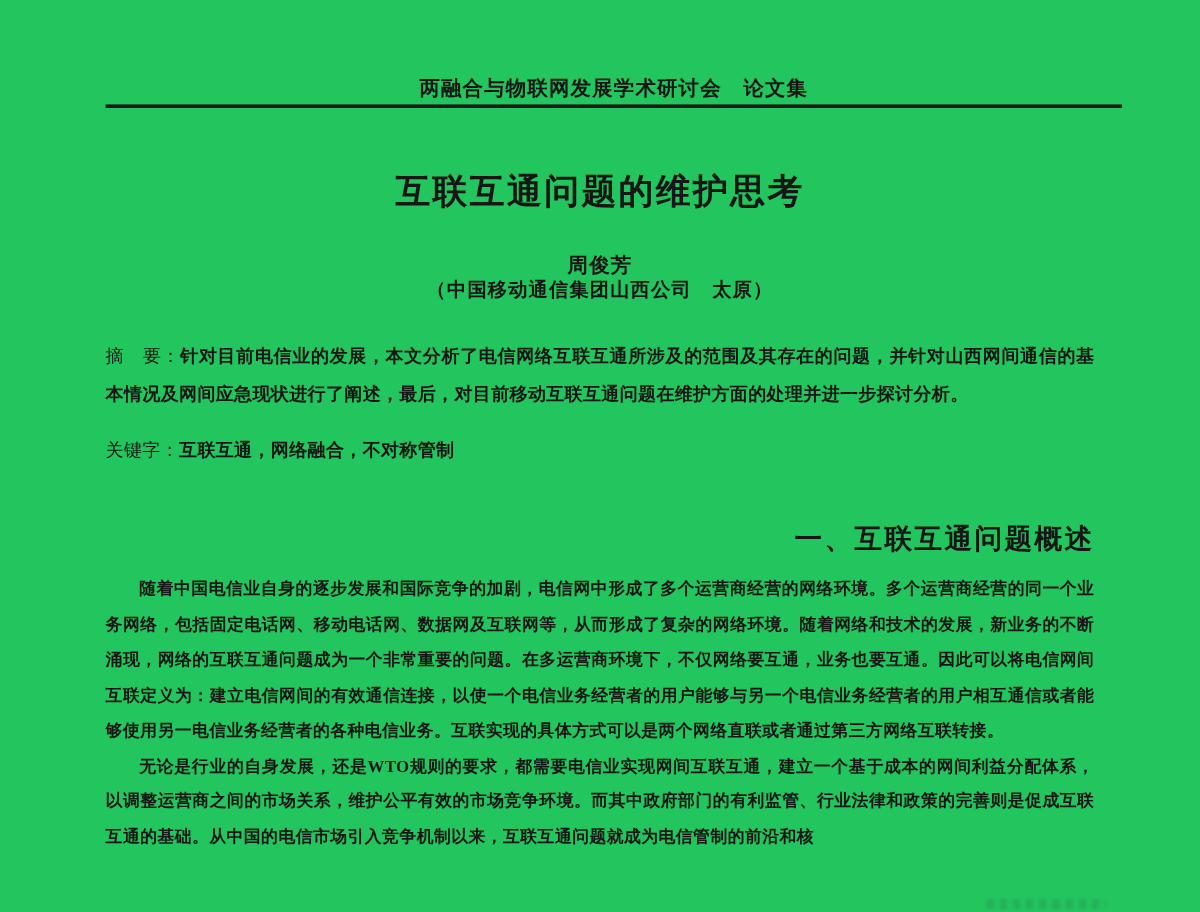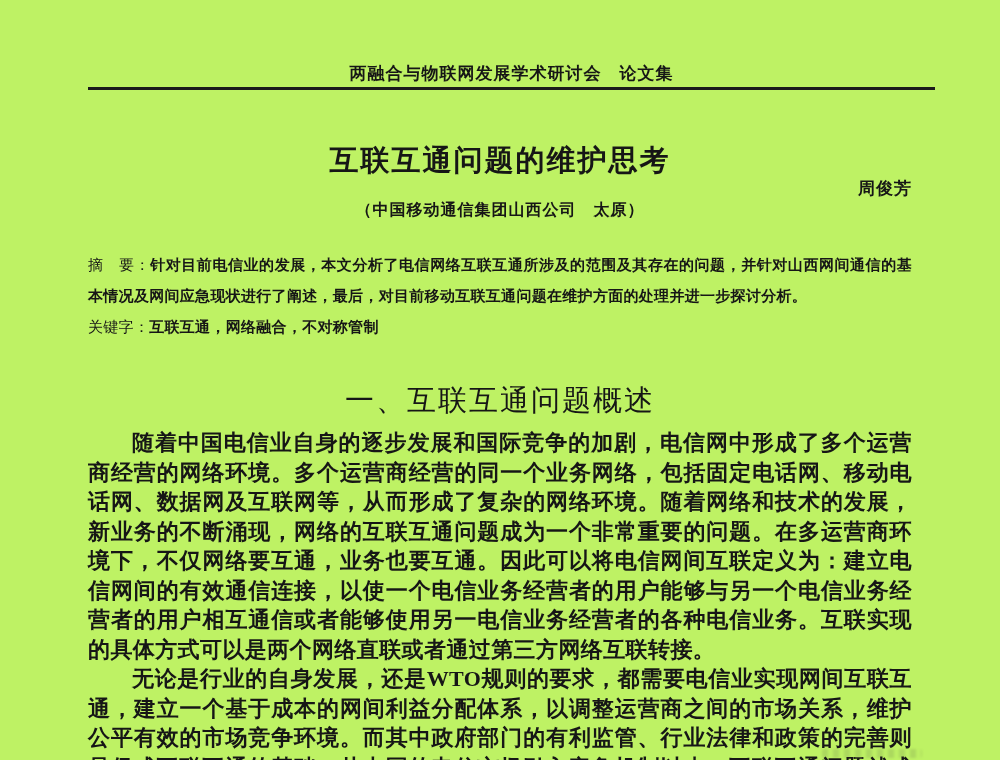--- a/index.html
+++ b/index.html
@@ -4,21 +4,21 @@
 <style>
   html, body {
     margin: 0;
     padding: 0;
     background: #ffffff;
   }
   .page {
     position: relative;
     width: 1000px;
     height: 760px;
-    background: #bef264;
+    background: #22c55e;
     color: #161616;
     font-family: "Liberation Serif", serif;
     overflow: hidden;
     box-sizing: border-box;
   }
   .content {
     padding: 0 88px;
   }
   
   .running-head {
@@ -35,21 +35,22 @@
   .paper-title {
     margin: 52px 0 0 0;
     text-align: center;
     font-family: Liberation Serif, serif;
     font-size: 29px;
     font-weight: 900;
     letter-spacing: 2px;
     line-height: 36px;
   }
   .paper-author {
-    text-align: right;
+    margin-top: 33px;
+    text-align: center;
     font-family: "Liberation Sans", sans-serif;
     font-size: 17px;
     font-weight: 800;
     letter-spacing: 1px;
     line-height: 22px;
   }
   .paper-affiliation {
     text-align: center;
     font-size: 16px;
     font-weight: 700;
@@ -63,35 +64,35 @@
     font-weight: 700;
     line-height: 31px;
     text-align: justify;
     text-align-last: left;
     letter-spacing: 0.3px;
   }
   .abstract-label, .keywords-label {
     font-weight: 400;
   }
   .keywords-line {
-    margin-top: 0;
+    margin-top: 16px;
   }
   
   .section-heading {
     margin: 42px 0 0 0;
     font-family: "Liberation Sans", sans-serif;
-    font-size: 29px;
-    font-weight: 400;
+    font-size: 23px;
+    font-weight: 700;
     letter-spacing: 2px;
     line-height: 30px;
-    text-align: center;
+    text-align: right;
   }
   .body-paragraph {
     margin: 0;
-    font-size: 22px;
+    font-size: 14px;
     font-weight: 600;
     line-height: 29.5px;
     text-align: justify;
     text-align-last: left;
     text-indent: 2em;
     letter-spacing: 0.4px;
   }
   .body-paragraph.first {
     margin-top: 13px;
   }

